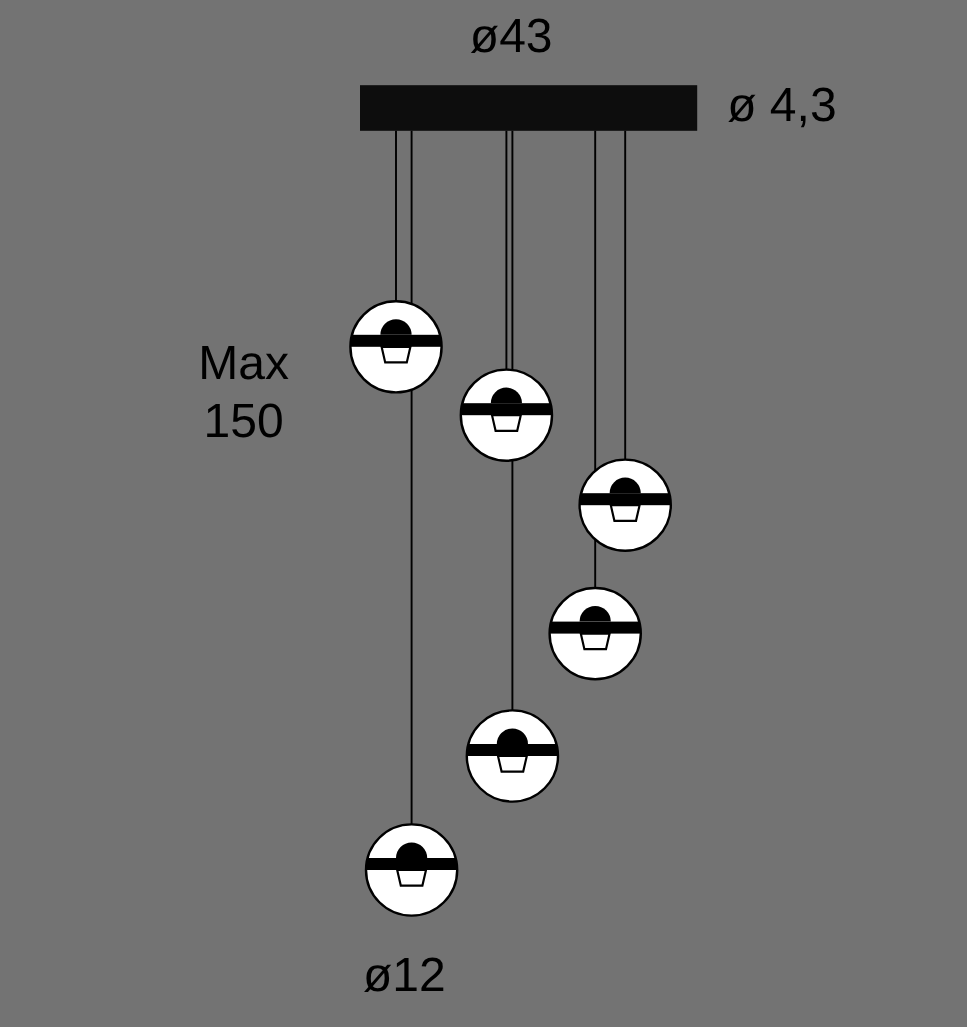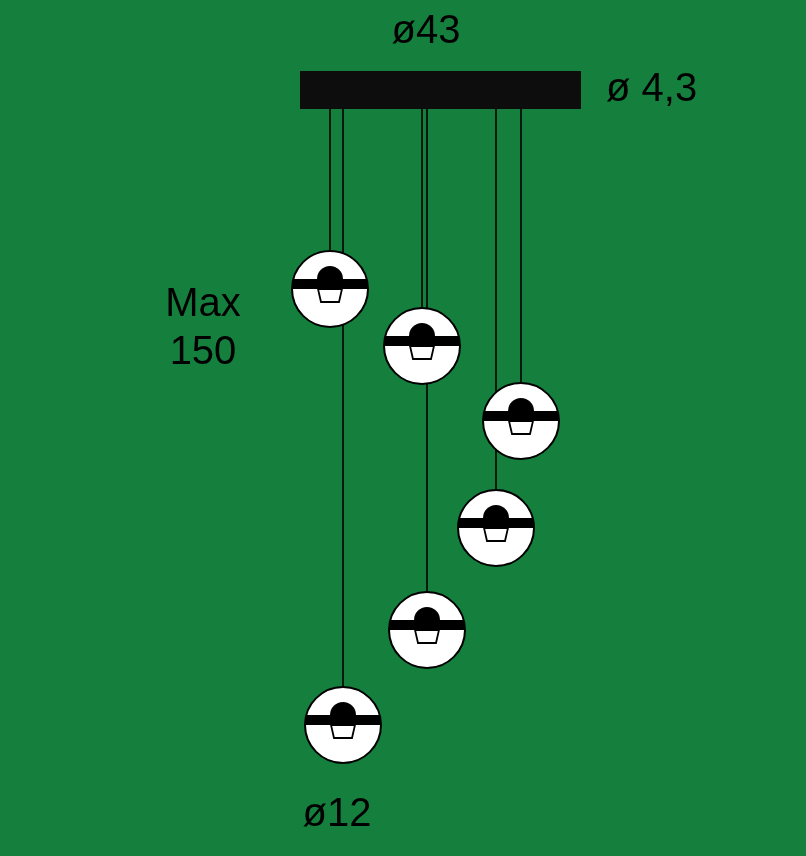--- a/index.html
+++ b/index.html
@@ -4,21 +4,21 @@
   <style>
     html, body {
       margin: 0;
       padding: 0;
       background: #ffffff;
     }
     .stage {
       position: relative;
       width: 806px;
       height: 856px;
-      background: #15803d;
+      background: #737373;
       overflow: hidden;
       font-family: "Liberation Sans", sans-serif;
     }
     svg {
       display: block;
     }
     .dim-label {
       font-family: "Liberation Sans", sans-serif;
       font-size: 40px;
       font-weight: 500;

